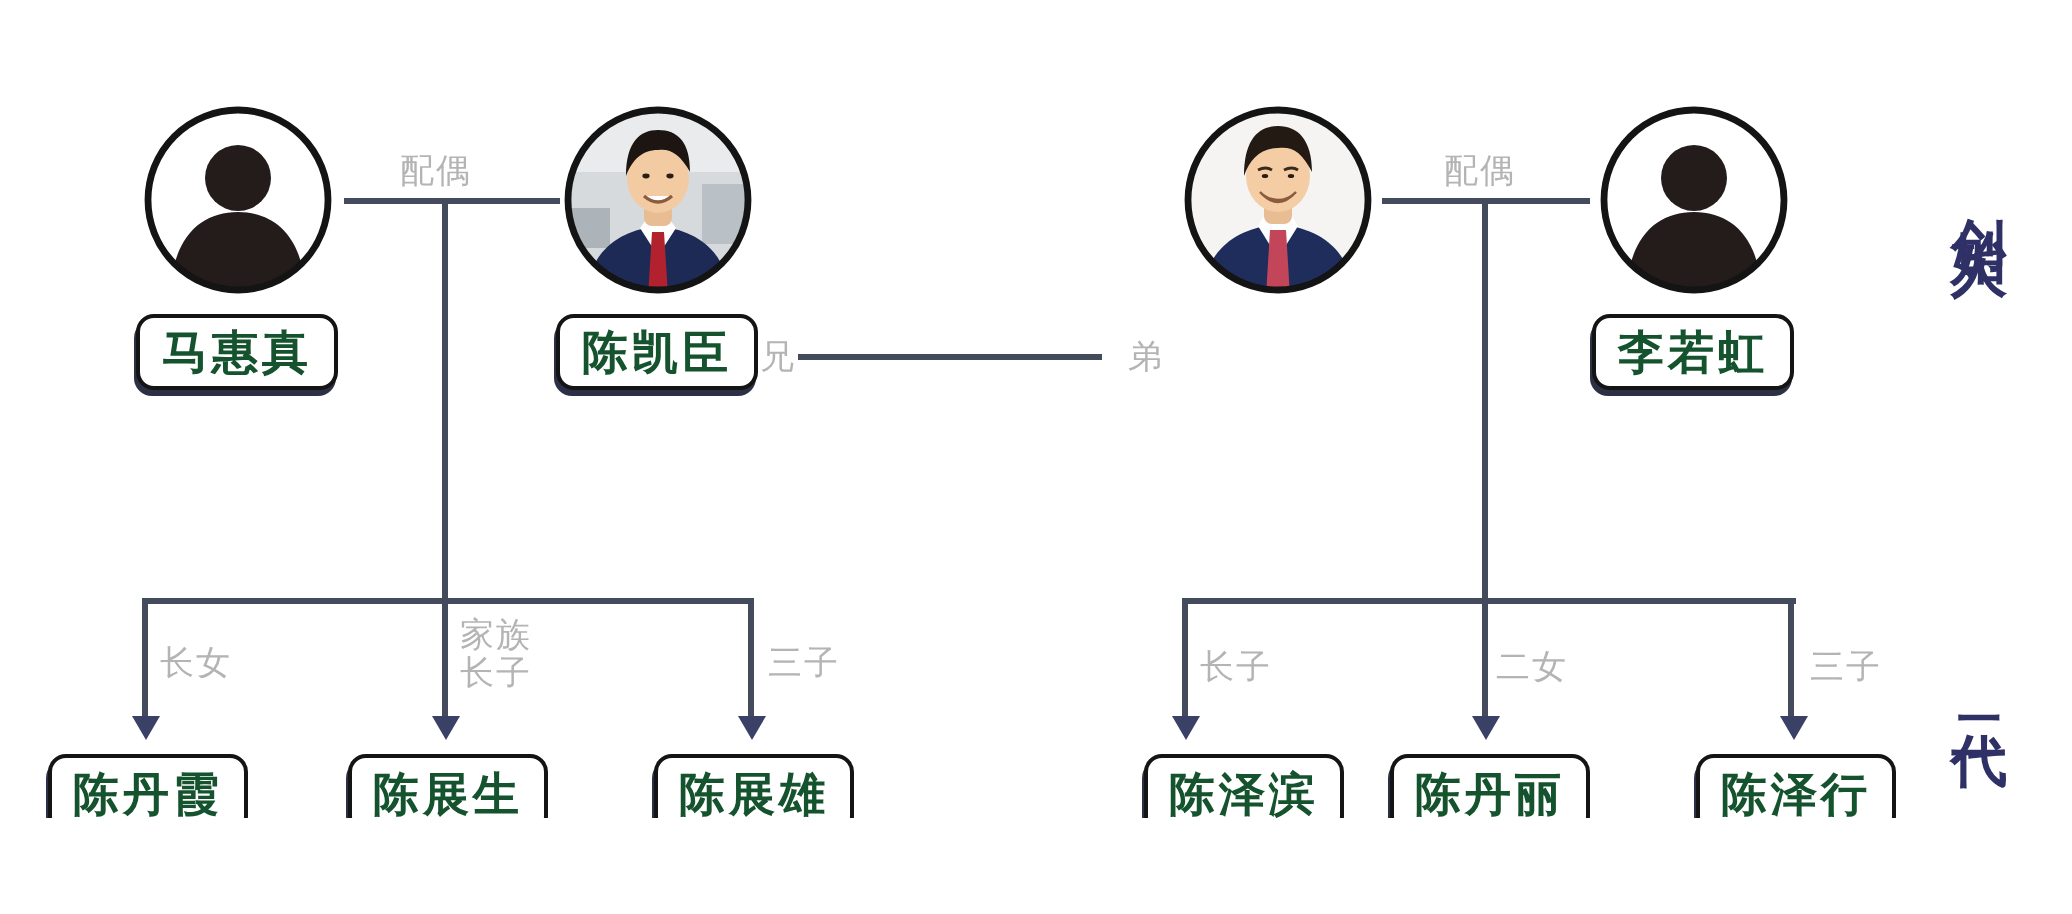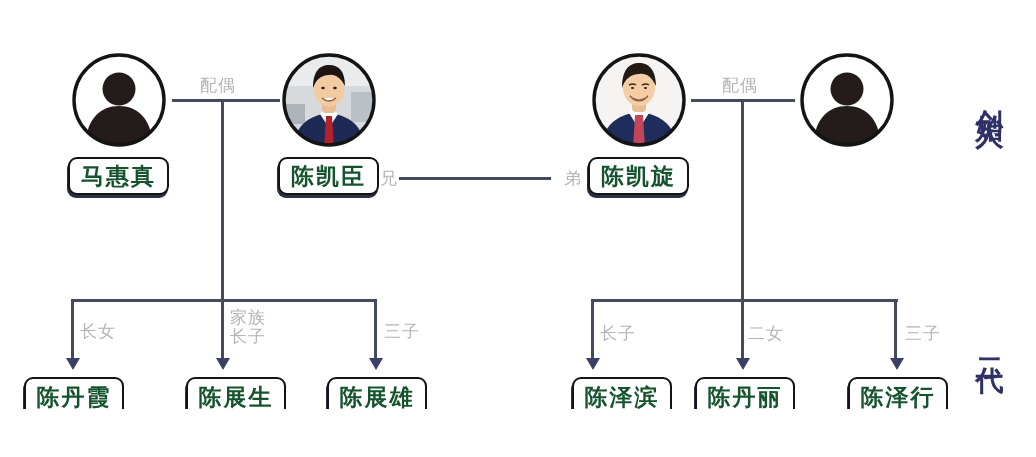--- a/index.html
+++ b/index.html
@@ -143,48 +143,48 @@
         <path d="M31 36 C 31 18 38 11 48 11 C 58 11 65 18 65 34 C 60 24 55 21 48 22 C 40 22 34 27 31 36 Z" fill="#231a14"></path>
         <path d="M38 33 Q 42 31 45 33" stroke="#3a2a1e" stroke-width="1.4" fill="none"></path>
         <path d="M51 33 Q 55 31 58 33" stroke="#3a2a1e" stroke-width="1.4" fill="none"></path>
         <ellipse cx="41.5" cy="36" rx="1.6" ry="1" fill="#2a1d15"></ellipse>
         <ellipse cx="54.5" cy="36" rx="1.6" ry="1" fill="#2a1d15"></ellipse>
         <path d="M39 44 Q 48 54 57 44 Q 53 48 48 48 Q 43 48 39 44 Z" fill="#ffffff" stroke="#8c5b3f" stroke-width="1.2"></path>
       </g>
       <circle cx="48" cy="48" r="45" fill="none" stroke="#141414" stroke-width="3.4"></circle>
     </svg>
   </div>
-  <div class="namebox founder-box" style="left:588px">陈凯旋</div>
 
   <div class="avatar" style="left:799px">
     <svg viewBox="0 0 96 96">
       <defs>
           <clipPath id="cp4">
             <circle cx="48" cy="48" r="45"></circle>
           </clipPath>
         </defs>
       <g clip-path="url(#cp4)">
         <rect width="96" height="96" fill="#ffffff"></rect>
         <circle cx="48" cy="37" r="16.5" fill="#241b1b"></circle>
         <path d="M48 54 C 67 54 81 67 82 96 L 14 96 C 15 67 29 54 48 54 Z" fill="#241b1b"></path>
       </g>
       <circle cx="48" cy="48" r="45" fill="none" stroke="#141414" stroke-width="3.4"></circle>
     </svg>
   </div>
+  <div class="namebox founder-box" style="left:796px">李若虹</div>
 
   <div class="rel-label" style="left:80px;top:322px">长女</div>
   <div class="rel-label" style="left:230px;top:308px">家族
 长子</div>
   <div class="rel-label" style="left:384px;top:322px">三子</div>
   <div class="rel-label" style="left:600px;top:324px">长子</div>
   <div class="rel-label" style="left:748px;top:324px">二女</div>
   <div class="rel-label" style="left:905px;top:324px">三子</div>
 
   <div class="namebox child-box" style="left:24px">陈丹霞</div>
-  <div class="namebox child-box" style="left:186px">陈展生</div>
+  <div class="namebox child-box" style="left:174px">陈展生</div>
   <div class="namebox child-box" style="left:327px">陈展雄</div>
   <div class="namebox child-box" style="left:572px">陈泽滨</div>
   <div class="namebox child-box" style="left:848px">陈泽行</div>
   <div class="namebox child-box" style="left:695px">陈丹丽</div>
 
   <div class="gen-label" style="top:86px">创始人</div>
   <div class="gen-label" style="top:338px">二代</div>
 
 </div>
 

